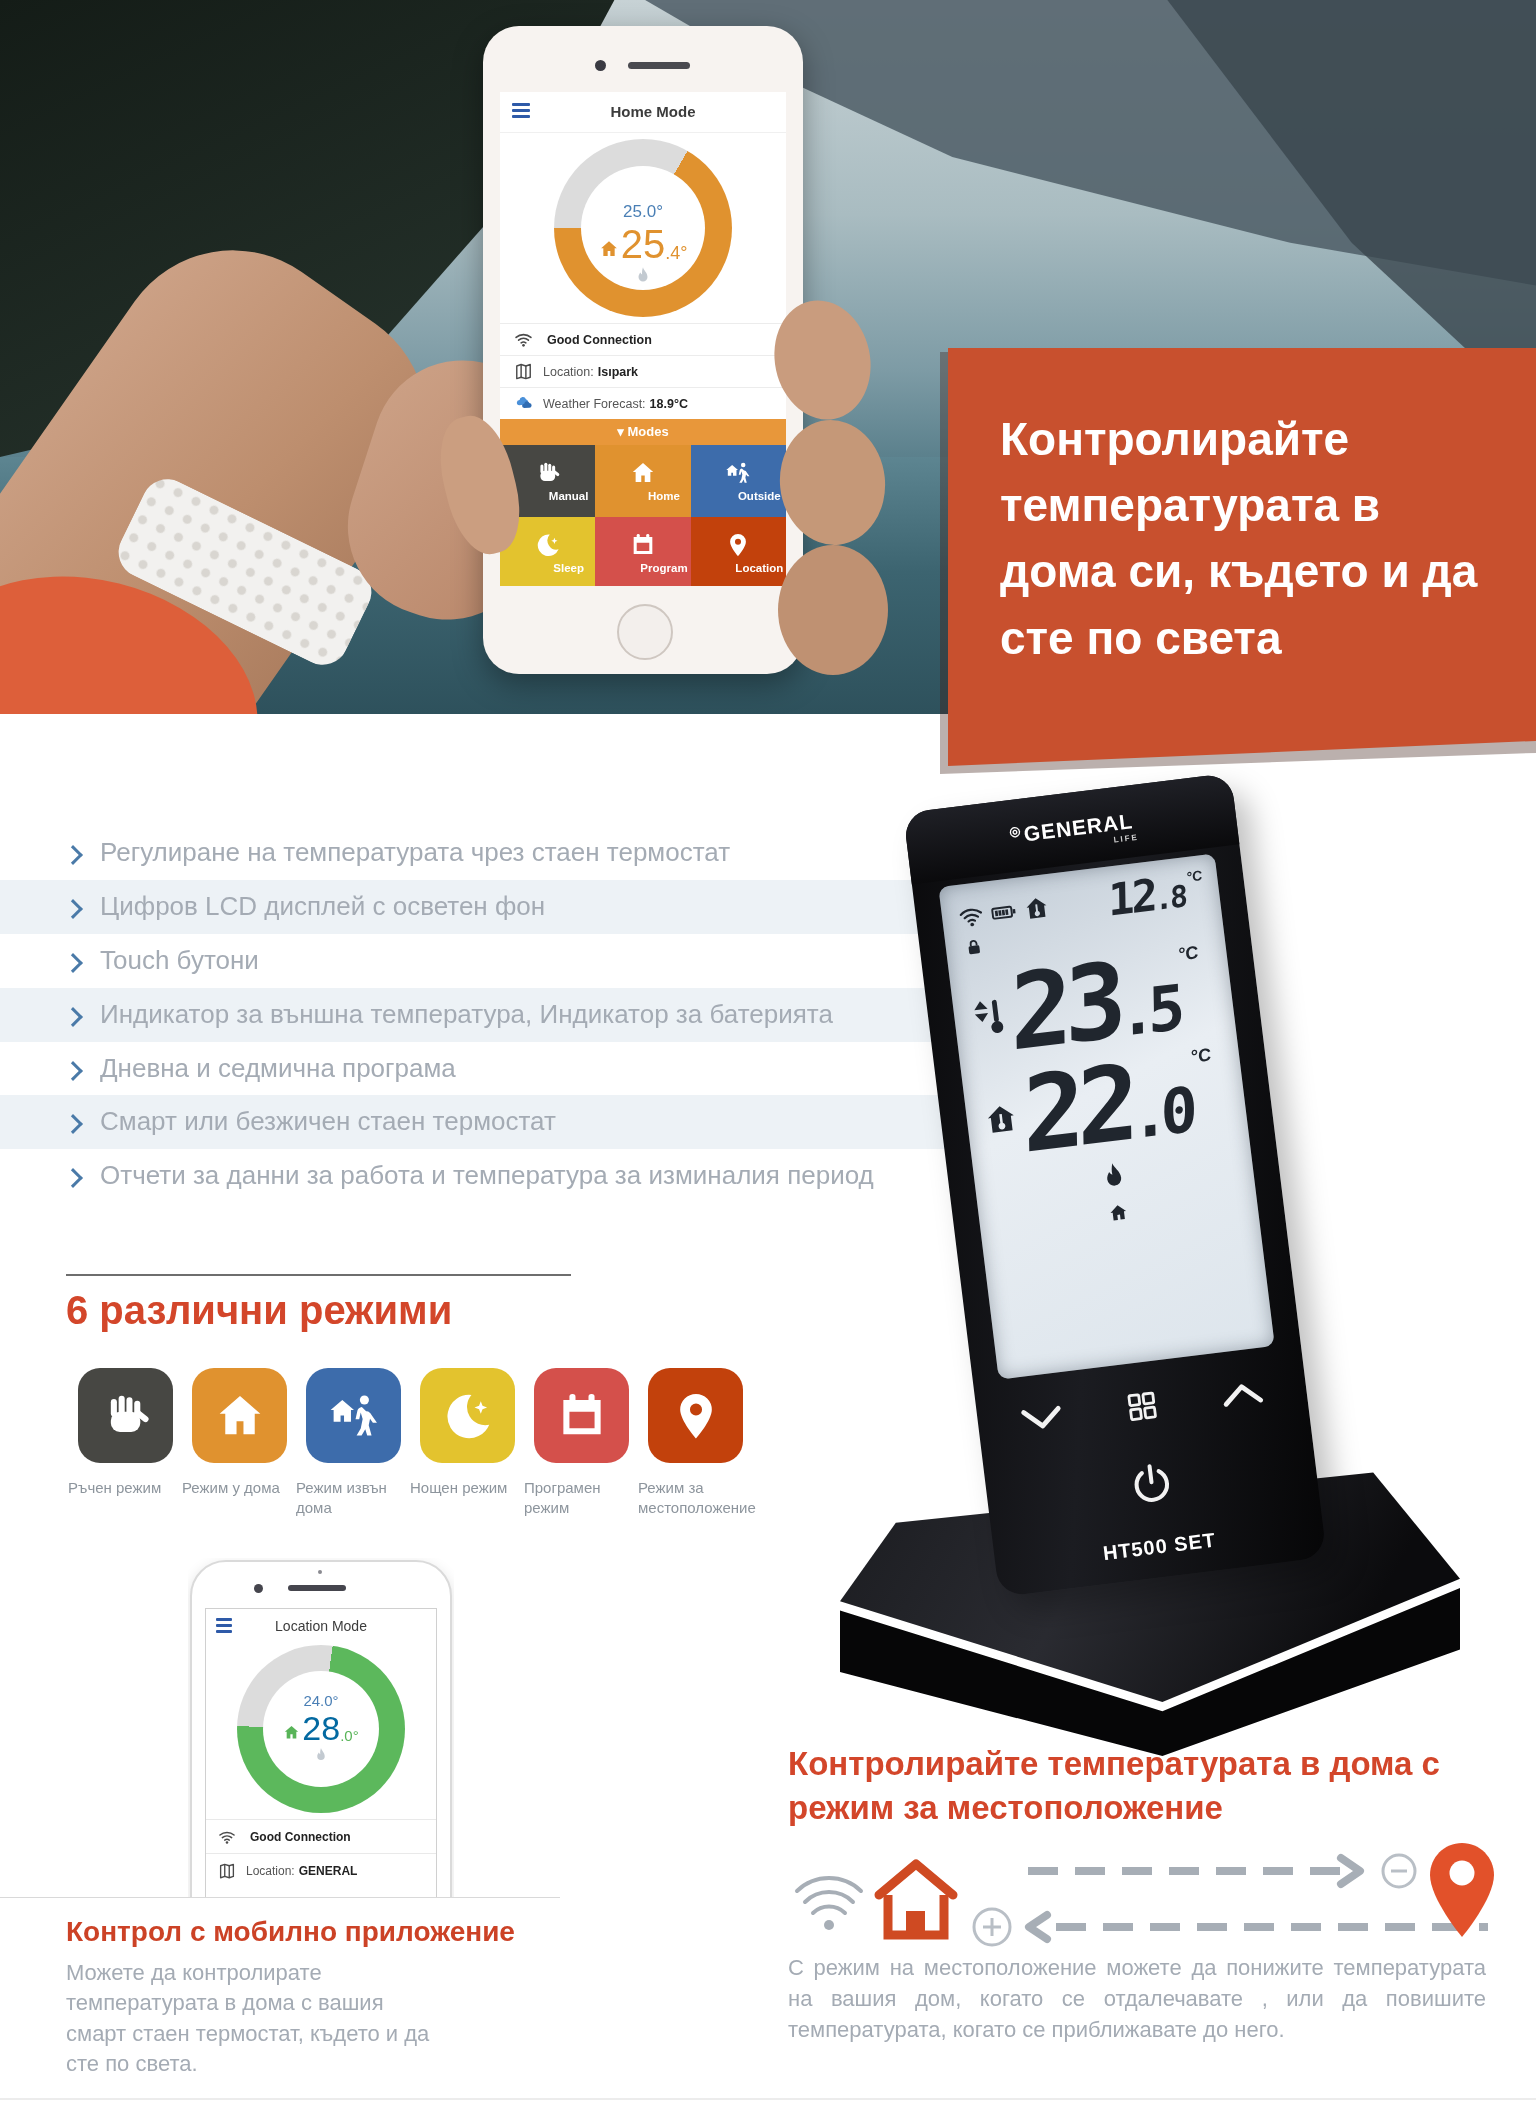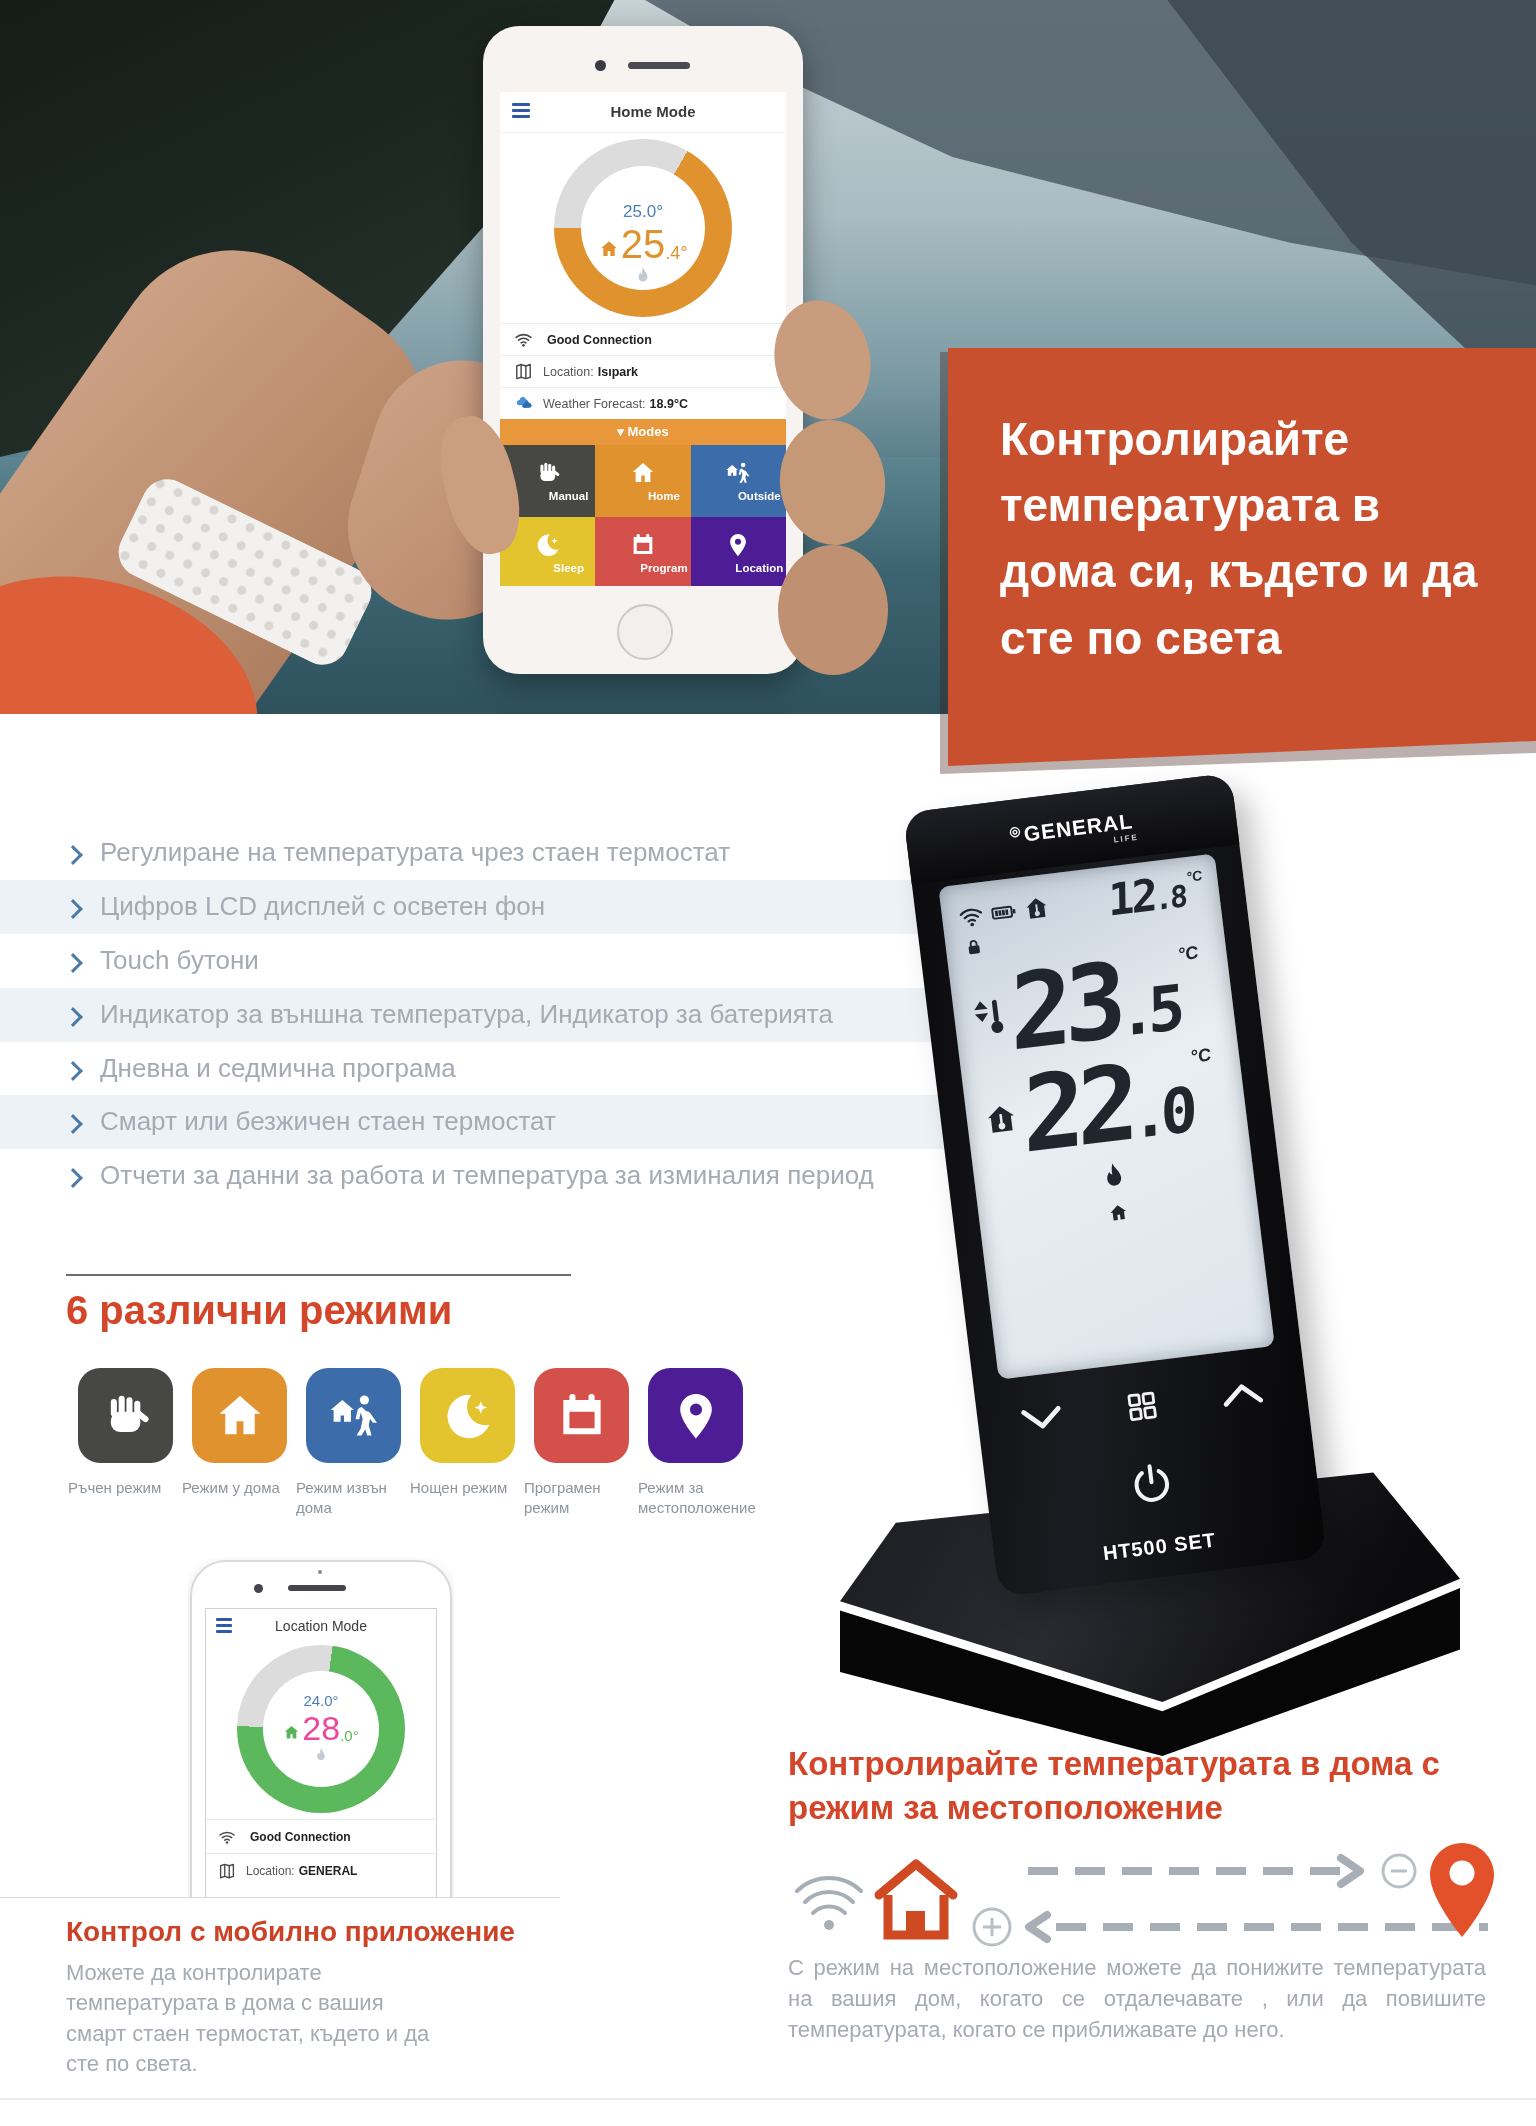--- a/index.html
+++ b/index.html
@@ -53,21 +53,21 @@
         font-size:12.5px;color:#555;}
   .app-row .ic{width:19px;height:19px;margin-right:10px;color:#4a4a4a;flex:none;}
   .app-row b{color:#222;margin-left:4px;}
   .modes-bar{height:26px;background:#e8973a;color:#fff;text-align:center;line-height:26px;
         font-size:13px;font-weight:bold;}
   .mode-grid{display:grid;grid-template-columns:1fr 1fr 1fr;}
   .mg-cell{height:72px;display:flex;flex-direction:column;align-items:center;justify-content:center;color:#fff;}
   .mg-cell .ic{width:26px;height:26px;}
   .mg-cell span{font-size:11.5px;font-weight:bold;margin-top:4px;padding-left:42px;}
   .m-manual{background:#474743;} .m-home{background:#e0922f;} .m-outside{background:#3d6cab;}
-  .m-sleep{background:#e3c32e;} .m-program{background:#d4504b;} .m-location{background:#4c1d95;}
+  .m-sleep{background:#e3c32e;} .m-program{background:#d4504b;} .m-location{background:#c2410c;}
   .ph-home{position:absolute;left:50%;top:578px;margin-left:-26px;width:52px;height:52px;border-radius:50%;
         border:2px solid #cfc7c1;background:#f3efec;}
   .finger{position:absolute;background:linear-gradient(100deg,#cda287,#b3806049);border-radius:50%;}
   .f1{left:775px;top:300px;width:95px;height:120px;background:#c99c7e;transform:rotate(-12deg);}
   .f2{left:780px;top:420px;width:105px;height:125px;background:#c59878;transform:rotate(-6deg);}
   .f3{left:778px;top:545px;width:110px;height:130px;background:#bf9172;}
   .thumb{left:445px;top:415px;width:70px;height:140px;background:#cb9e80;transform:rotate(-14deg);
         position:absolute;border-radius:45%;}
 
   
@@ -153,21 +153,21 @@
   .lp-head .burger{left:10px;top:9px;width:16px;}
   .lp-title{display:block;text-align:center;line-height:34px;font-size:14px;color:#3c3c3c;}
   .lp-donut-wrap{position:relative;height:176px;}
   .lp-donut{position:absolute;left:50%;top:2px;margin-left:-84px;width:168px;height:168px;border-radius:50%;
         background:conic-gradient(#dcdcdc 0 8deg,#5cb85c 8deg 272deg,#dcdcdc 272deg);}
   .lp-hole{position:absolute;left:26px;top:26px;width:116px;height:116px;border-radius:50%;background:#fff;
         display:flex;flex-direction:column;align-items:center;justify-content:center;}
   .lp-amb{font-size:15px;color:#4a7fb5;}
   .lp-set{display:flex;align-items:flex-end;line-height:1;margin-top:2px;}
   .lp-set .home-g{width:17px;height:17px;margin-bottom:4px;margin-right:2px;color:#58b458;}
-  .lp-set .big{font-size:34px;color:#ec4899;}
+  .lp-set .big{font-size:34px;color:#0369a1;}
   .lp-set .frac{font-size:15px;color:#58b458;margin-bottom:2px;}
   .lp-flame{width:16px;height:20px;margin-top:2px;color:#c3cad1;}
   .lp-row{display:flex;align-items:center;height:33px;border-top:1px solid #e9e9e9;padding:0 12px;
         font-size:12px;color:#555;}
   .lp-row .ic{width:18px;height:18px;margin-right:10px;color:#4a4a4a;flex:none;}
   .lp-row b{color:#222;margin-left:4px;}
 
   .left-divider{position:absolute;left:0;top:1897px;width:560px;height:1px;background:#d9d9d9;}
   .mobile-title{position:absolute;left:66px;top:1916px;margin:0;font-size:28px;font-weight:bold;color:#cc4226;}
   .mobile-body{position:absolute;left:66px;top:1958px;width:378px;margin:0;font-size:22px;

